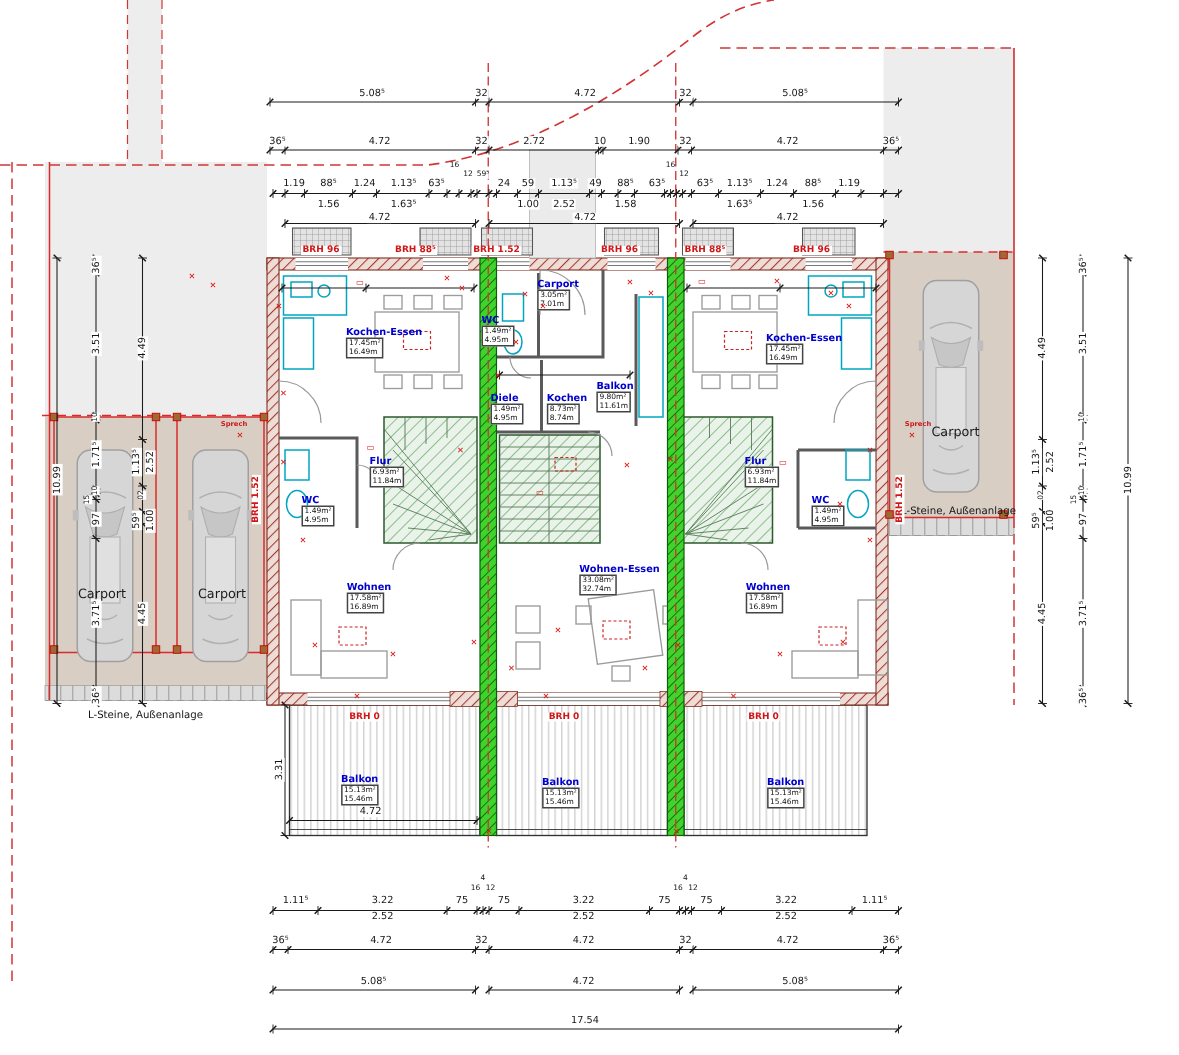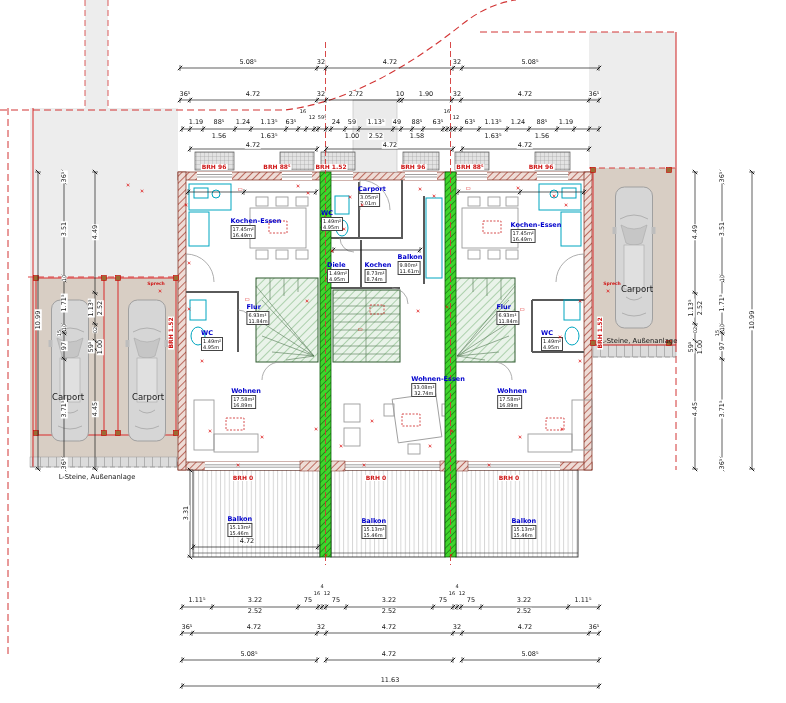--- a/index.html
+++ b/index.html
@@ -606,21 +606,21 @@
       <span class="lbl" style="left: 187px; top: 627px;">36⁵</span>
       <span class="lbl" style="left: 254px; top: 627px;">4.72</span>
       <span class="lbl" style="left: 321px; top: 627px;">32</span>
       <span class="lbl" style="left: 389px; top: 627px;">4.72</span>
       <span class="lbl" style="left: 457px; top: 627px;">32</span>
       <span class="lbl" style="left: 525px; top: 627px;">4.72</span>
       <span class="lbl" style="left: 594px; top: 627px;">36⁵</span>
       <span class="lbl" style="left: 249px; top: 654px;">5.08⁵</span>
       <span class="lbl" style="left: 389px; top: 654px;">4.72</span>
       <span class="lbl" style="left: 530px; top: 654px;">5.08⁵</span>
-      <span class="lbl" style="left: 390px; top: 680px;">11.63</span>
+      <span class="lbl" style="left: 390px; top: 680px;">17.54</span>
       <span class="lbl rot" style="left: 38px; top: 320px;">10.99</span>
       <span class="lbl rot" style="left: 64px; top: 177px;">36⁵</span>
       <span class="lbl rot" style="left: 64px; top: 229px;">3.51</span>
       <span class="lbl sm rot" style="left: 64px; top: 278px;">10</span>
       <span class="lbl rot" style="left: 64px; top: 303px;">1.71⁵</span>
       <span class="lbl sm rot" style="left: 64px; top: 327px;">10</span>
       <span class="lbl sm rot" style="left: 59px; top: 333px;">15</span>
       <span class="lbl rot" style="left: 64px; top: 346px;">97</span>
       <span class="lbl rot" style="left: 64px; top: 409px;">3.71⁵</span>
       <span class="lbl rot" style="left: 64px; top: 464px;">36⁵</span>
@@ -717,21 +717,21 @@
           <div>8.74m</div>
         </div>
       </div>
       <div class="room" style="left: 410px; top: 254px;">
         <div class="rn">Balkon</div>
         <div class="rv">
           <div>9.80m²</div>
           <div>11.61m</div>
         </div>
       </div>
-      <div class="room" style="left: 438px; top: 376px; text-align: center;">
+      <div class="room" style="left: 413px; top: 376px;">
         <div class="rn">Wohnen-Essen</div>
         <div class="rv">
           <div>33.08m²</div>
           <div>32.74m</div>
         </div>
       </div>
       <div class="room" style="left: 536px; top: 222px;">
         <div class="rn">Kochen-Essen</div>
         <div class="rv">
           <div>17.45m²</div>

